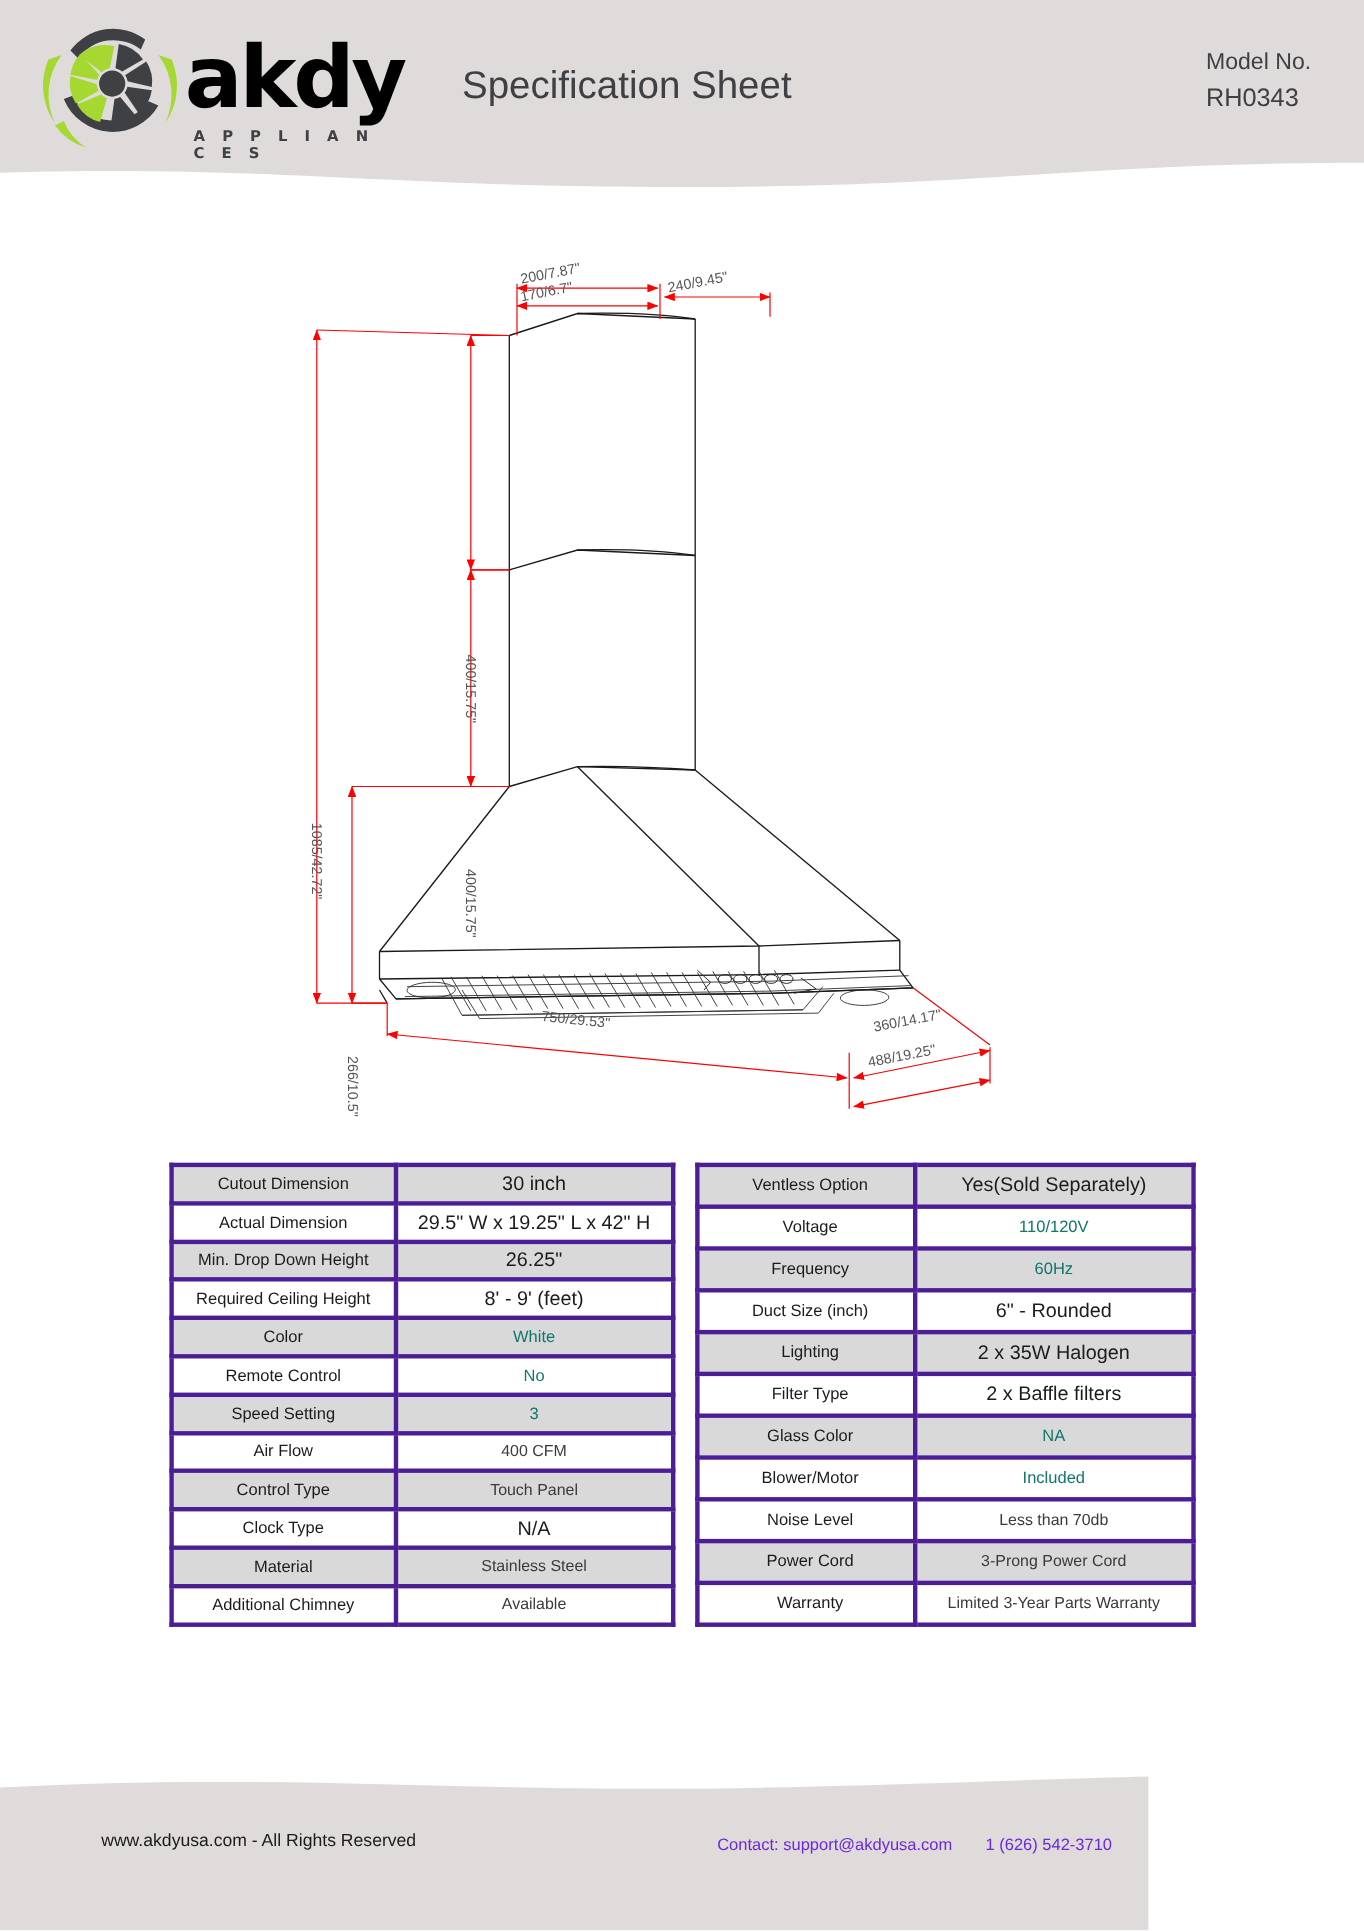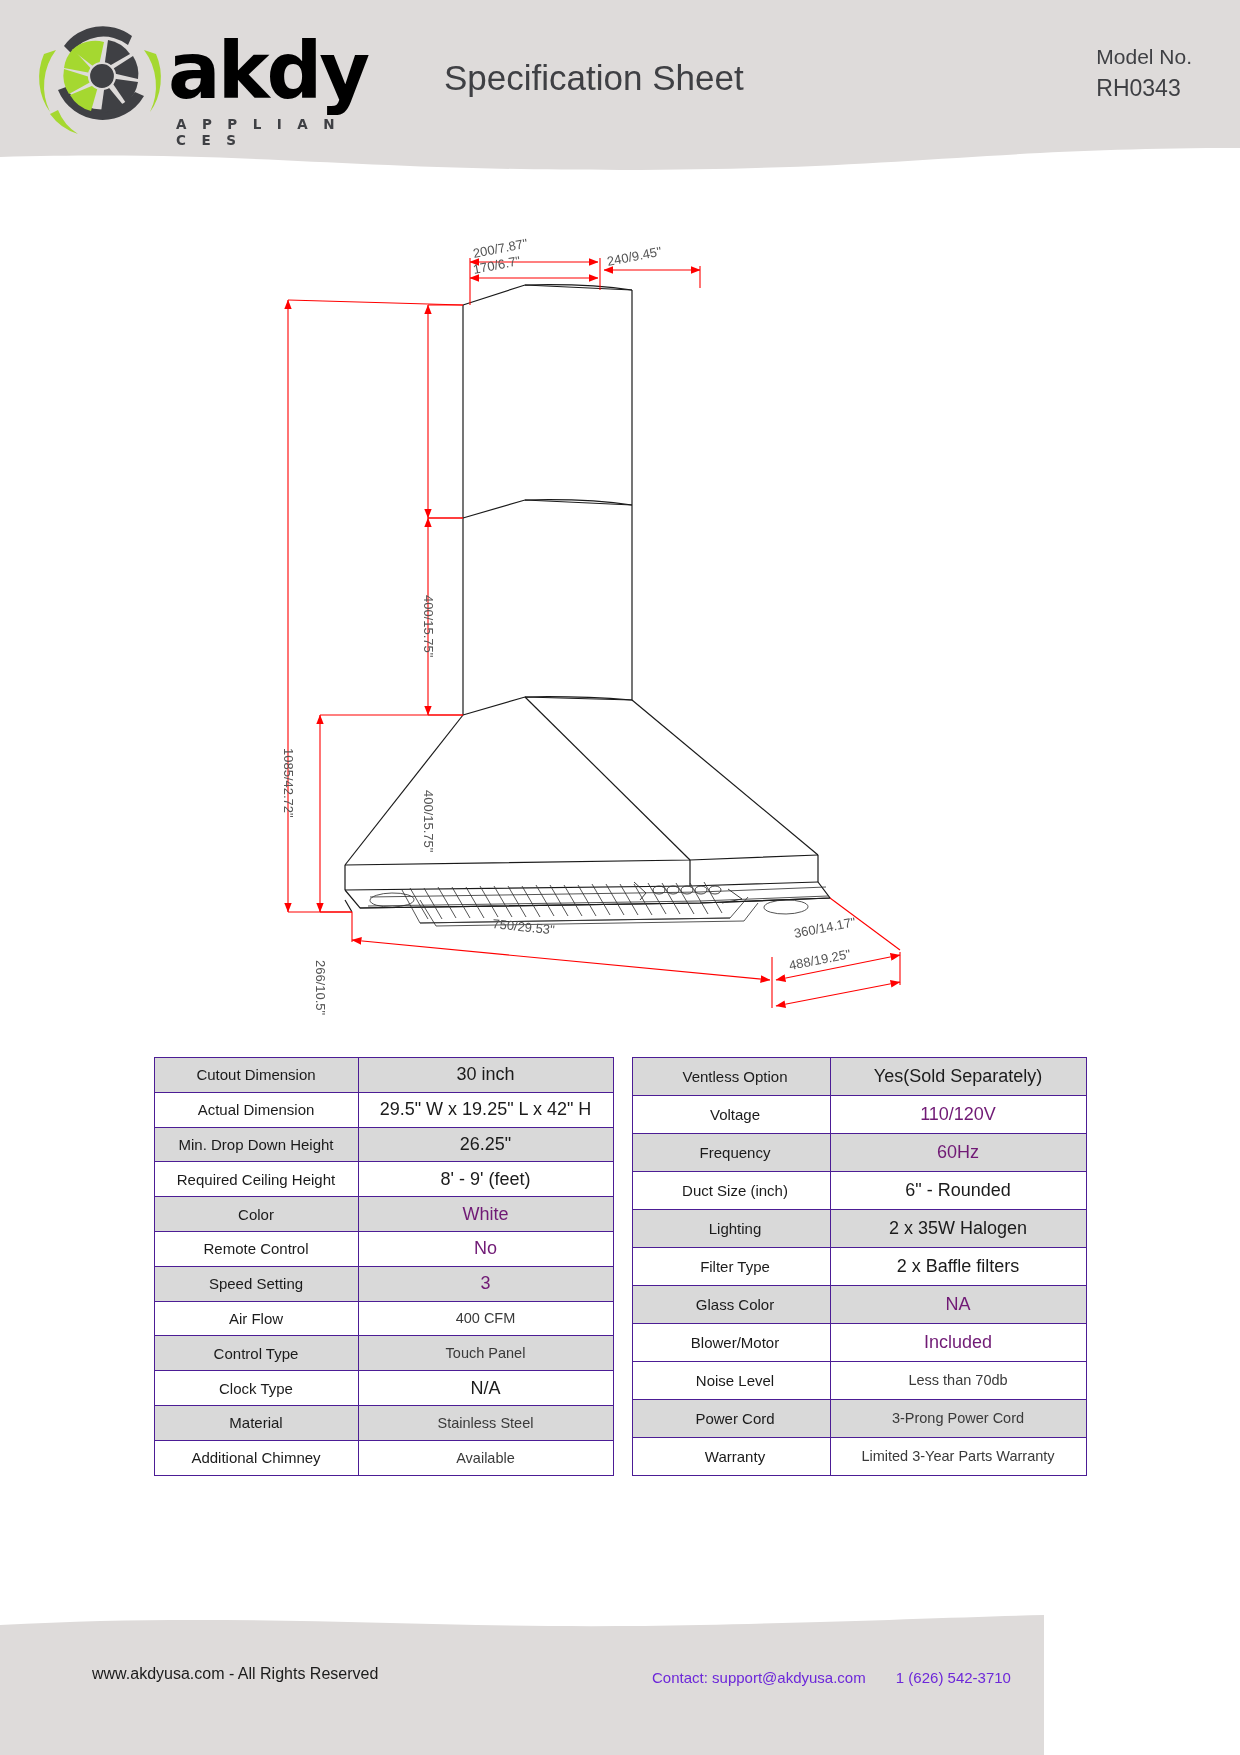--- a/index.html
+++ b/index.html
@@ -50,21 +50,20 @@
     color: #3f4044;
     letter-spacing: 5.4px;
     font-family: "DejaVu Sans", sans-serif;
   }
   .sheet-title {
     position: absolute;
     left: 420px; top: 58px;
     font-size: 35px;
     color: #3f4044;
     font-family: "Liberation Sans", sans-serif;
-    margin-left: 24px;
   }
   .model-block {
     position: absolute;
     right: 48px; top: 42px;
     text-align: left;
     color: #3f4044;
   }
   .model-label { font-size: 21px; line-height: 1.45; }
   .model-value { font-size: 23px; line-height: 1.45; }
 
@@ -85,36 +84,36 @@
     gap: 18px;
   }
   table.spec {
     border-collapse: collapse;
     table-layout: fixed;
     border: 1.6px solid #000;
   }
   table.spec.left { width: 460px; }
   table.spec.right { width: 455px; }
   table.spec td {
-    border: 1px solid #4c1d95;
+    border: 4px solid #4c1d95;
     height: 34.8px;
     text-align: center;
     vertical-align: middle;
     color: #1b1b1b;
     padding: 0 4px;
     white-space: nowrap;
     overflow: hidden;
   }
   table.spec.left td.k { width: 204px; }
   table.spec.right td.k { width: 198px; padding-left: 12px; }
   tr.shaded td { background: #d9d9d9; }
   td.k { font-size: 15px; }
   td.v { font-size: 15px; }
   td.v.big { font-size: 18px; }
-  td.v.lite { color: #701a75; font-size: 18px; }
+  td.v.lite { color: #0f766e; font-size: 15px; }
   td.v.sm { font-size: 14.5px; color: #3a3a3a; }
 
   
   .footer {
     position: absolute;
     left: 0; bottom: 0;
     width: 1044px; height: 148px;
     overflow: hidden;
   }
   .footer-bg { position: absolute; left: 0; top: 0; width: 1240px; height: 148px; }

